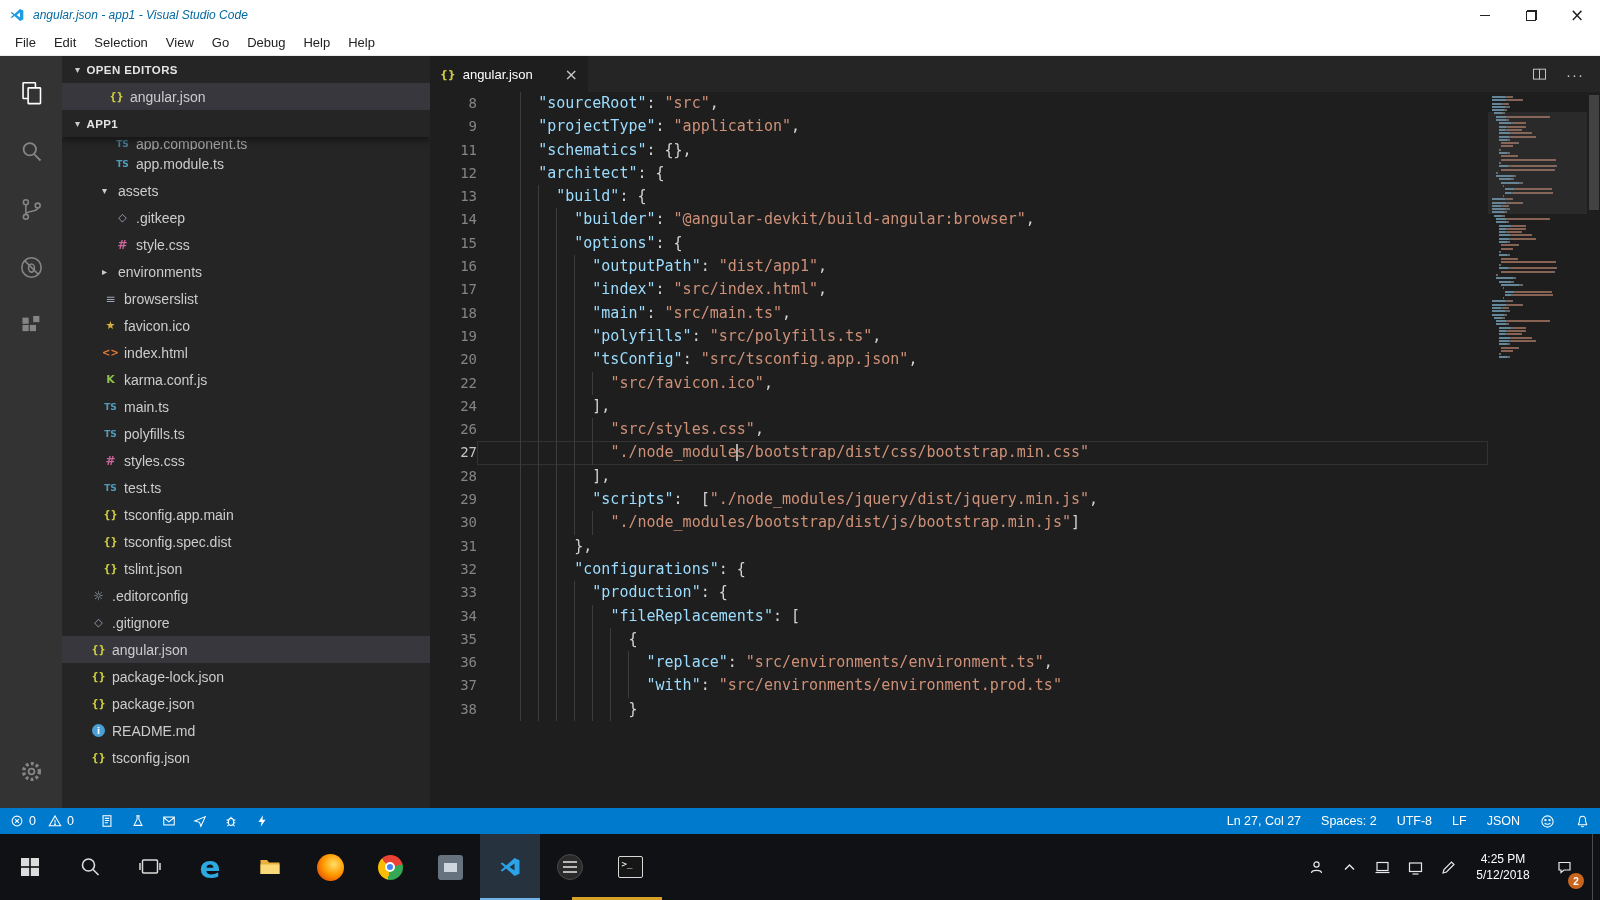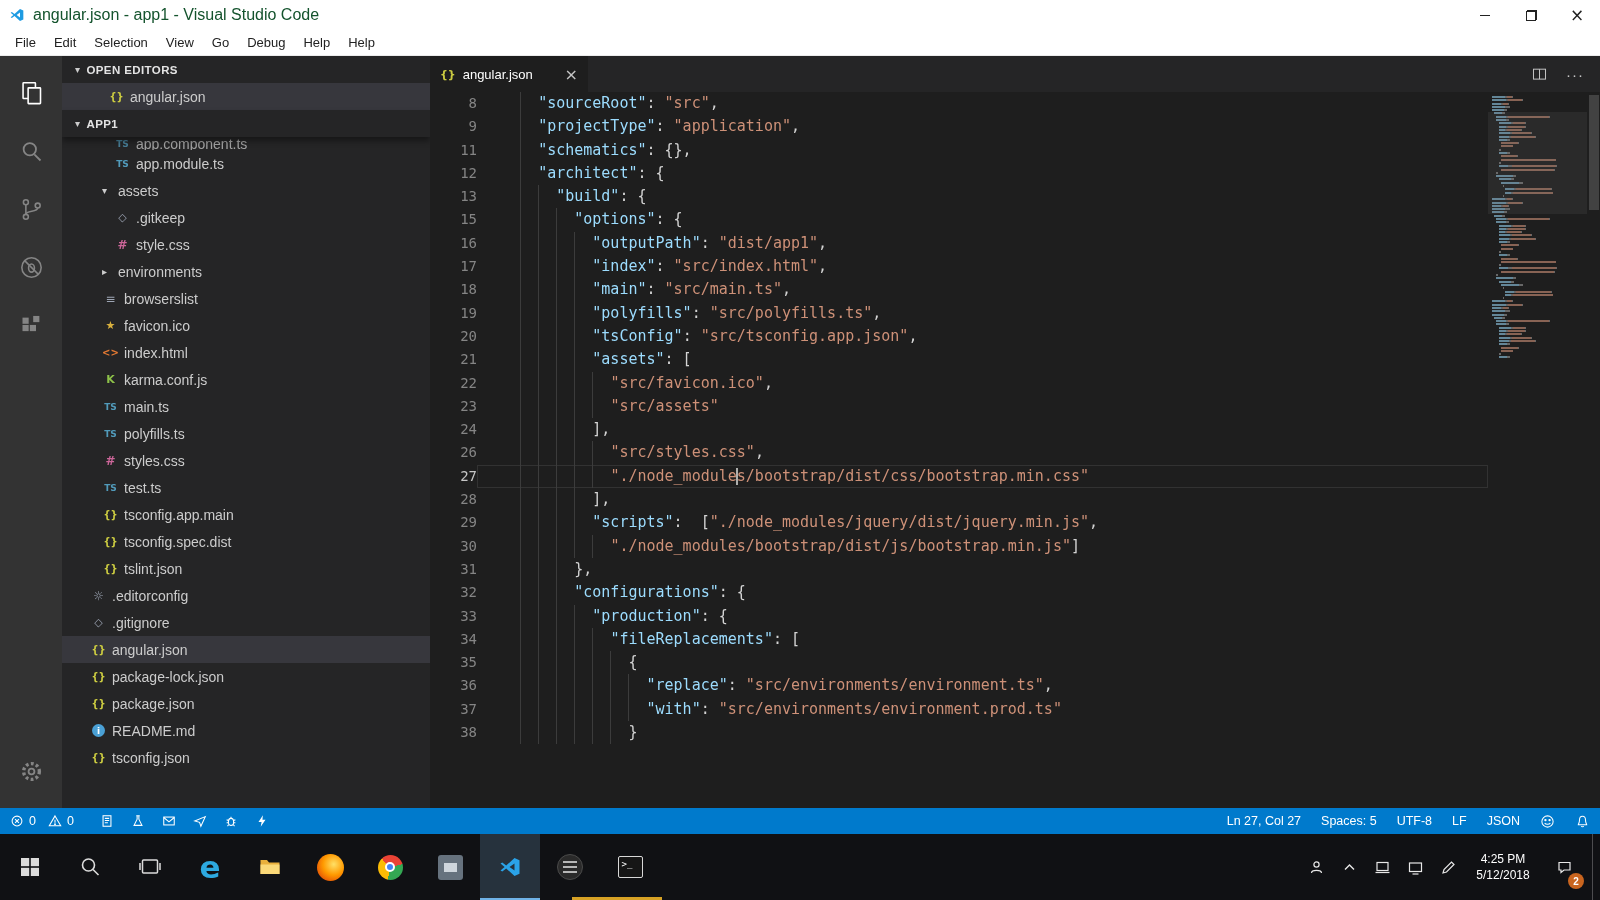--- a/index.html
+++ b/index.html
@@ -2,21 +2,21 @@
 <html><head>
 <meta charset="utf-8">
 <style>
   *{box-sizing:border-box;margin:0;padding:0;}
   html,body{width:1600px;height:900px;}
   body{font-family:"Liberation Sans",sans-serif;background:#1e1e1e;overflow:hidden;position:relative;}
 
   
   .titlebar{height:30px;background:#ffffff;display:flex;align-items:center;padding-left:9px;}
   .tb-logo{display:flex;margin-right:8px;}
-  .tb-title{font-size:16px;color:#14532d;}
+  .tb-title{font-size:12px;color:#0369a1;font-style:italic;}
   .win-controls{margin-left:auto;display:flex;height:100%;}
   .win-btn{width:46px;height:100%;display:flex;align-items:center;justify-content:center;color:#222;}
   .glyph-min{width:10px;height:1px;background:#222;}
   .glyph-restore{position:relative;width:11px;height:11px;}
   .glyph-restore::before{content:"";position:absolute;top:0;right:0;width:8px;height:8px;border:1px solid #222;}
   .glyph-restore::after{content:"";position:absolute;bottom:0;left:0;width:8px;height:8px;border:1px solid #222;background:#fff;}
   .glyph-close{font-size:17px;line-height:1;color:#222;font-family:"DejaVu Sans",sans-serif;}
 
   
   .menubar{height:26px;background:#ffffff;display:flex;align-items:center;padding-left:6px;border-bottom:1px solid #ececec;}
@@ -340,20 +340,24 @@
           </div>
           <div class="code-line">
             <span class="ln">12</span>
             <span class="lc"><span class="txt"><span class="guide" style="left: 2ch;"></span><span class="tok-p">    </span><span class="tok-k">"architect"</span><span class="tok-p">: {</span></span></span>
           </div>
           <div class="code-line">
             <span class="ln">13</span>
             <span class="lc"><span class="txt"><span class="guide" style="left: 2ch;"></span><span class="guide" style="left: 4ch;"></span><span class="tok-p">      </span><span class="tok-k">"build"</span><span class="tok-p">: {</span></span></span>
           </div>
           <div class="code-line">
+            <span class="ln">14</span>
+            <span class="lc"><span class="txt"><span class="guide" style="left: 2ch;"></span><span class="guide" style="left: 4ch;"></span><span class="guide" style="left: 6ch;"></span><span class="tok-p">        </span><span class="tok-k">"builder"</span><span class="tok-p">: </span><span class="tok-s">"@angular-devkit/build-angular:browser"</span><span class="tok-p">,</span></span></span>
+          </div>
+          <div class="code-line">
             <span class="ln">15</span>
             <span class="lc"><span class="txt"><span class="guide" style="left: 2ch;"></span><span class="guide" style="left: 4ch;"></span><span class="guide" style="left: 6ch;"></span><span class="tok-p">        </span><span class="tok-k">"options"</span><span class="tok-p">: {</span></span></span>
           </div>
           <div class="code-line">
             <span class="ln">16</span>
             <span class="lc"><span class="txt"><span class="guide" style="left: 2ch;"></span><span class="guide" style="left: 4ch;"></span><span class="guide" style="left: 6ch;"></span><span class="guide" style="left: 8ch;"></span><span class="tok-p">          </span><span class="tok-k">"outputPath"</span><span class="tok-p">: </span><span class="tok-s">"dist/app1"</span><span class="tok-p">,</span></span></span>
           </div>
           <div class="code-line">
             <span class="ln">17</span>
             <span class="lc"><span class="txt"><span class="guide" style="left: 2ch;"></span><span class="guide" style="left: 4ch;"></span><span class="guide" style="left: 6ch;"></span><span class="guide" style="left: 8ch;"></span><span class="tok-p">          </span><span class="tok-k">"index"</span><span class="tok-p">: </span><span class="tok-s">"src/index.html"</span><span class="tok-p">,</span></span></span>
@@ -364,30 +368,22 @@
           </div>
           <div class="code-line">
             <span class="ln">19</span>
             <span class="lc"><span class="txt"><span class="guide" style="left: 2ch;"></span><span class="guide" style="left: 4ch;"></span><span class="guide" style="left: 6ch;"></span><span class="guide" style="left: 8ch;"></span><span class="tok-p">          </span><span class="tok-k">"polyfills"</span><span class="tok-p">: </span><span class="tok-s">"src/polyfills.ts"</span><span class="tok-p">,</span></span></span>
           </div>
           <div class="code-line">
             <span class="ln">20</span>
             <span class="lc"><span class="txt"><span class="guide" style="left: 2ch;"></span><span class="guide" style="left: 4ch;"></span><span class="guide" style="left: 6ch;"></span><span class="guide" style="left: 8ch;"></span><span class="tok-p">          </span><span class="tok-k">"tsConfig"</span><span class="tok-p">: </span><span class="tok-s">"src/tsconfig.app.json"</span><span class="tok-p">,</span></span></span>
           </div>
           <div class="code-line">
-            <span class="ln">21</span>
-            <span class="lc"><span class="txt"><span class="guide" style="left: 2ch;"></span><span class="guide" style="left: 4ch;"></span><span class="guide" style="left: 6ch;"></span><span class="guide" style="left: 8ch;"></span><span class="tok-p">          </span><span class="tok-k">"assets"</span><span class="tok-p">: [</span></span></span>
-          </div>
-          <div class="code-line">
             <span class="ln">22</span>
             <span class="lc"><span class="txt"><span class="guide" style="left: 2ch;"></span><span class="guide" style="left: 4ch;"></span><span class="guide" style="left: 6ch;"></span><span class="guide" style="left: 8ch;"></span><span class="guide" style="left: 10ch;"></span><span class="tok-p">            </span><span class="tok-s">"src/favicon.ico"</span><span class="tok-p">,</span></span></span>
-          </div>
-          <div class="code-line">
-            <span class="ln">23</span>
-            <span class="lc"><span class="txt"><span class="guide" style="left: 2ch;"></span><span class="guide" style="left: 4ch;"></span><span class="guide" style="left: 6ch;"></span><span class="guide" style="left: 8ch;"></span><span class="guide" style="left: 10ch;"></span><span class="tok-p">            </span><span class="tok-s">"src/assets"</span></span></span>
           </div>
           <div class="code-line">
             <span class="ln">24</span>
             <span class="lc"><span class="txt"><span class="guide" style="left: 2ch;"></span><span class="guide" style="left: 4ch;"></span><span class="guide" style="left: 6ch;"></span><span class="guide" style="left: 8ch;"></span><span class="tok-p">          ],</span></span></span>
           </div>
           <div class="code-line">
             <span class="ln">26</span>
             <span class="lc"><span class="txt"><span class="guide" style="left: 2ch;"></span><span class="guide" style="left: 4ch;"></span><span class="guide" style="left: 6ch;"></span><span class="guide" style="left: 8ch;"></span><span class="guide" style="left: 10ch;"></span><span class="tok-p">            </span><span class="tok-s">"src/styles.css"</span><span class="tok-p">,</span></span></span>
           </div>
           <div class="code-line current">
@@ -562,21 +558,21 @@
           <path d="M8 5 V3 M5 7.5 L3 6.5 M11 7.5 L13 6.5 M5 10 H3 M11 10 H13 M5.5 12 L4 13.8 M10.5 12 L12 13.8"></path>
         </svg>
       <svg viewBox="0 0 16 16">
           <path d="M9 1.5 L4 9 H7.5 L6.5 14.5 L12 6.5 H8.5 Z" fill="#fff"></path>
         </svg>
     </span>
   </div>
   <div class="sb-right">
     <span class="sb-texts">
         <span class="sb-item">Ln 27, Col 27</span>
-        <span class="sb-item">Spaces: 5</span>
+        <span class="sb-item">Spaces: 2</span>
         <span class="sb-item">UTF-8</span>
         <span class="sb-item">LF</span>
         <span class="sb-item">JSON</span>
       </span>
     <svg viewBox="0 0 16 16" fill="none" stroke="#fff" stroke-width="1.1">
         <circle cx="8" cy="8" r="6"></circle>
         <circle cx="5.8" cy="6.5" r="0.7" fill="#fff"></circle>
         <circle cx="10.2" cy="6.5" r="0.7" fill="#fff"></circle>
         <path d="M5 9.5 C6 11.5 10 11.5 11 9.5"></path>
       </svg>

